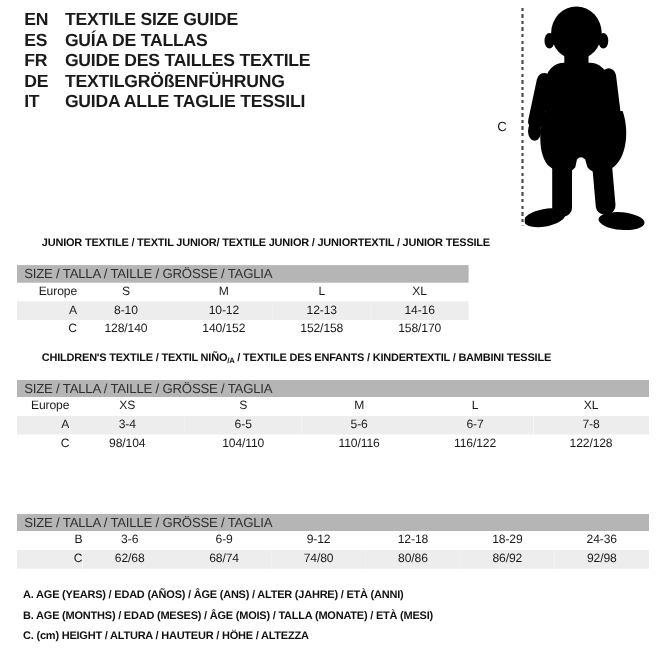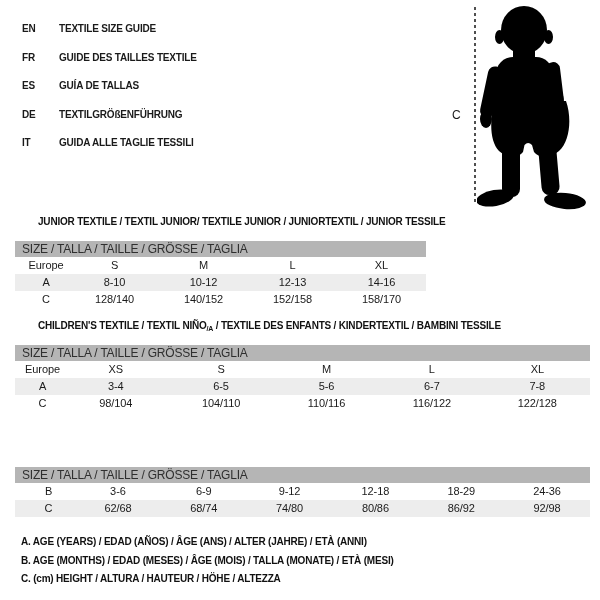--- a/index.html
+++ b/index.html
@@ -5,21 +5,21 @@
   html,body{margin:0;padding:0;}
   body{
     width:600px;height:600px;background:#ffffff;position:relative;overflow:hidden;
     font-family:"Liberation Sans","DejaVu Sans",sans-serif;color:#1a1a1a;
     -webkit-font-smoothing:antialiased;
   }
   .abs{position:absolute;}
 
   
   .lang-block{left:22px;top:10px;}
-  .lang-row{display:flex;line-height:18.6px;font-size:10px;font-weight:bold;letter-spacing:-0.2px;margin-top:10px;}
+  .lang-row{display:flex;line-height:18.6px;font-size:16px;font-weight:bold;letter-spacing:-0.2px;}
   .lang-code{width:37px;flex:0 0 37px;}
 
   
   .measure-line{
     left:474px;top:7px;width:2px;height:198px;
     background:repeating-linear-gradient(to bottom,#4f4f4f 0px,#4f4f4f 3px,transparent 3px,transparent 6px);
   }
   .measure-label{left:452px;top:108px;font-size:12px;letter-spacing:0;}
   .baby-svg{left:477px;top:2px;}
 
@@ -33,46 +33,46 @@
 
   
   table.size-table{
     position:absolute;border-collapse:collapse;table-layout:fixed;
     font-size:11px;color:#1a1a1a;letter-spacing:-0.1px;
   }
   table.size-table td{
     padding:0;text-align:center;height:17px;line-height:17px;
     white-space:nowrap;overflow:hidden;
   }
-  table.size-table td.lbl{text-align:center;padding-left:7px;}
+  table.size-table td.lbl{text-align:right;padding-left:7px;}
   table.size-table tr.hdr td{
     background:#b5b5b5;text-align:left;padding-left:7px;height:16px;line-height:16px;
     font-size:12px;color:#2f2f2f;letter-spacing:-0.2px;
   }
   table.size-table tr.alt td{background:#ededed;}
 
   
   .footnotes{left:21px;top:533px;}
   .footnote{font-size:10px;font-weight:bold;letter-spacing:-0.2px;line-height:18.6px;white-space:nowrap;color:#111;}
 </style>
 </head>
 <body>
 
 <div class="abs lang-block">
   <div class="lang-row">
     <span class="lang-code">EN</span>
     <span>TEXTILE SIZE GUIDE</span>
   </div>
   <div class="lang-row">
+    <span class="lang-code">ES</span>
+    <span>GUÍA DE TALLAS</span>
+  </div>
+  <div class="lang-row">
     <span class="lang-code">FR</span>
     <span>GUIDE DES TAILLES TEXTILE</span>
-  </div>
-  <div class="lang-row">
-    <span class="lang-code">ES</span>
-    <span>GUÍA DE TALLAS</span>
   </div>
   <div class="lang-row">
     <span class="lang-code">DE</span>
     <span>TEXTILGRÖßENFÜHRUNG</span>
   </div>
   <div class="lang-row">
     <span class="lang-code">IT</span>
     <span>GUIDA ALLE TAGLIE TESSILI</span>
   </div>
 </div>

